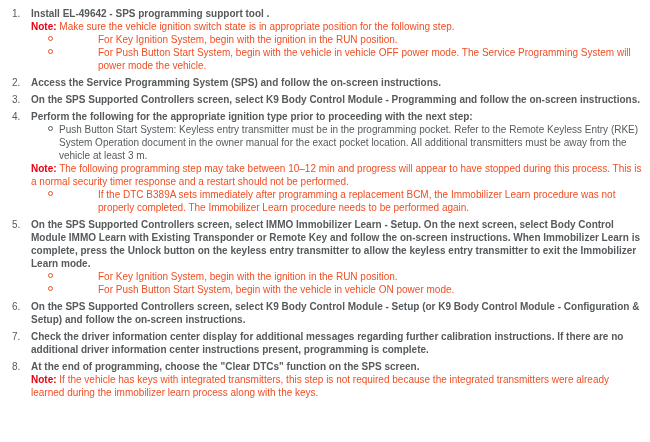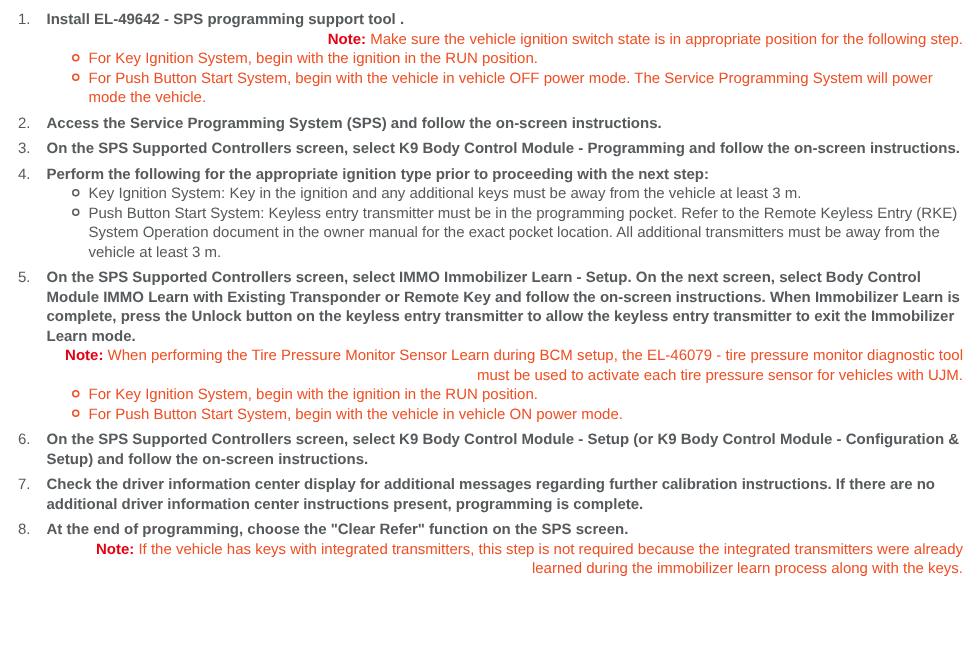--- a/index.html
+++ b/index.html
@@ -18,33 +18,33 @@
     line-height: 13px;
     color: var(--body-text, #565a5c);
   }
   .item { margin-bottom: 4px; }
   .item-main { display: flex; }
   .num {
     flex: 0 0 19px;
     color: var(--body-text, #565a5c);
   }
   .item-text { flex: 1; font-weight: bold; }
-  .note-line { padding-left: 19px; text-align: right; }
+  .note-line { padding-left: 19px; }
   .bullet { display: flex; padding-left: 36px; }
   .bullet-marker {
     flex: 0 0 5px;
     width: 5px;
     height: 5px;
     border-radius: 50%;
     border: 1px solid currentColor;
     margin: 3px 6px 0 0;
     box-sizing: border-box;
   }
   .bullet-dark  { color: var(--body-text, #565a5c); }
-  .bullet-orange{ color: var(--note-text, #f04e23); }
+  .bullet-orange{ color: var(--note-text, #f04e23); gap: 39px; }
   .bullet-text { flex: 1; }
   .seg-normal     { color: var(--body-text, #565a5c); }
   .seg-note-label { color: var(--note-label, #e60013); font-weight: bold; }
   .seg-note       { color: var(--note-text, #f04e23); }
 </style>
 </head>
 <body>
 
 <div class="doc">
   <div id="instruction-list">
@@ -75,33 +75,33 @@
           <span class="item-text"><span class="seg seg-normal">On the SPS Supported Controllers screen, select K9 Body Control Module - Programming and follow the on-screen instructions.</span></span>
         </div>
       </div>
       <div class="item">
         <div class="item-main">
           <span class="num">4.</span>
           <span class="item-text"><span class="seg seg-normal">Perform the following for the appropriate ignition type prior to proceeding with the next step:</span></span>
         </div>
         <div class="bullet bullet-dark">
           <span class="bullet-marker"></span>
-          <span class="bullet-text"><span class="seg seg-normal">Key Ignition System: Key in the ignition and any additional keys must be away from the vehicle at least 3 m.</span></span>
+          <span class="bullet-text"><span class="seg seg-normal">Push Button Start System: Keyless entry transmitter must be in the programming pocket. Refer to the Remote Keyless Entry (RKE) System Operation document in the owner manual for the exact pocket location. All additional transmitters must be away from the vehicle at least 3 m.</span></span>
         </div>
-        <div class="bullet bullet-dark">
+        <div class="note-line"><span class="seg seg-note-label">Note:</span><span class="seg seg-note"> The following programming step may take between 10–12 min and progress will appear to have stopped during this process. This is a normal security timer response and a restart should not be performed.</span></div>
+        <div class="bullet bullet-orange">
           <span class="bullet-marker"></span>
-          <span class="bullet-text"><span class="seg seg-normal">Push Button Start System: Keyless entry transmitter must be in the programming pocket. Refer to the Remote Keyless Entry (RKE) System Operation document in the owner manual for the exact pocket location. All additional transmitters must be away from the vehicle at least 3 m.</span></span>
+          <span class="bullet-text"><span class="seg seg-note">If the DTC B389A sets immediately after programming a replacement BCM, the Immobilizer Learn procedure was not properly completed. The Immobilizer Learn procedure needs to be performed again.</span></span>
         </div>
       </div>
       <div class="item">
         <div class="item-main">
           <span class="num">5.</span>
           <span class="item-text"><span class="seg seg-normal">On the SPS Supported Controllers screen, select IMMO Immobilizer Learn - Setup. On the next screen, select Body Control Module IMMO Learn with Existing Transponder or Remote Key and follow the on-screen instructions. When Immobilizer Learn is complete, press the Unlock button on the keyless entry transmitter to allow the keyless entry transmitter to exit the Immobilizer Learn mode.</span></span>
         </div>
-        <div class="note-line"><span class="seg seg-note-label">Note:</span><span class="seg seg-note"> When performing the Tire Pressure Monitor Sensor Learn during BCM setup, the EL-46079 - tire pressure monitor diagnostic tool must be used to activate each tire pressure sensor for vehicles with UJM.</span></div>
         <div class="bullet bullet-orange">
           <span class="bullet-marker"></span>
           <span class="bullet-text"><span class="seg seg-note">For Key Ignition System, begin with the ignition in the RUN position.</span></span>
         </div>
         <div class="bullet bullet-orange">
           <span class="bullet-marker"></span>
           <span class="bullet-text"><span class="seg seg-note">For Push Button Start System, begin with the vehicle in vehicle ON power mode.</span></span>
         </div>
       </div>
       <div class="item">
@@ -112,18 +112,18 @@
       </div>
       <div class="item">
         <div class="item-main">
           <span class="num">7.</span>
           <span class="item-text"><span class="seg seg-normal">Check the driver information center display for additional messages regarding further calibration instructions. If there are no additional driver information center instructions present, programming is complete.</span></span>
         </div>
       </div>
       <div class="item">
         <div class="item-main">
           <span class="num">8.</span>
-          <span class="item-text"><span class="seg seg-normal">At the end of programming, choose the "Clear Refer" function on the SPS screen.</span></span>
+          <span class="item-text"><span class="seg seg-normal">At the end of programming, choose the "Clear DTCs" function on the SPS screen.</span></span>
         </div>
         <div class="note-line"><span class="seg seg-note-label">Note:</span><span class="seg seg-note"> If the vehicle has keys with integrated transmitters, this step is not required because the integrated transmitters were already learned during the immobilizer learn process along with the keys.</span></div>
       </div>
     </div>
 </div>
 
 </body></html>

